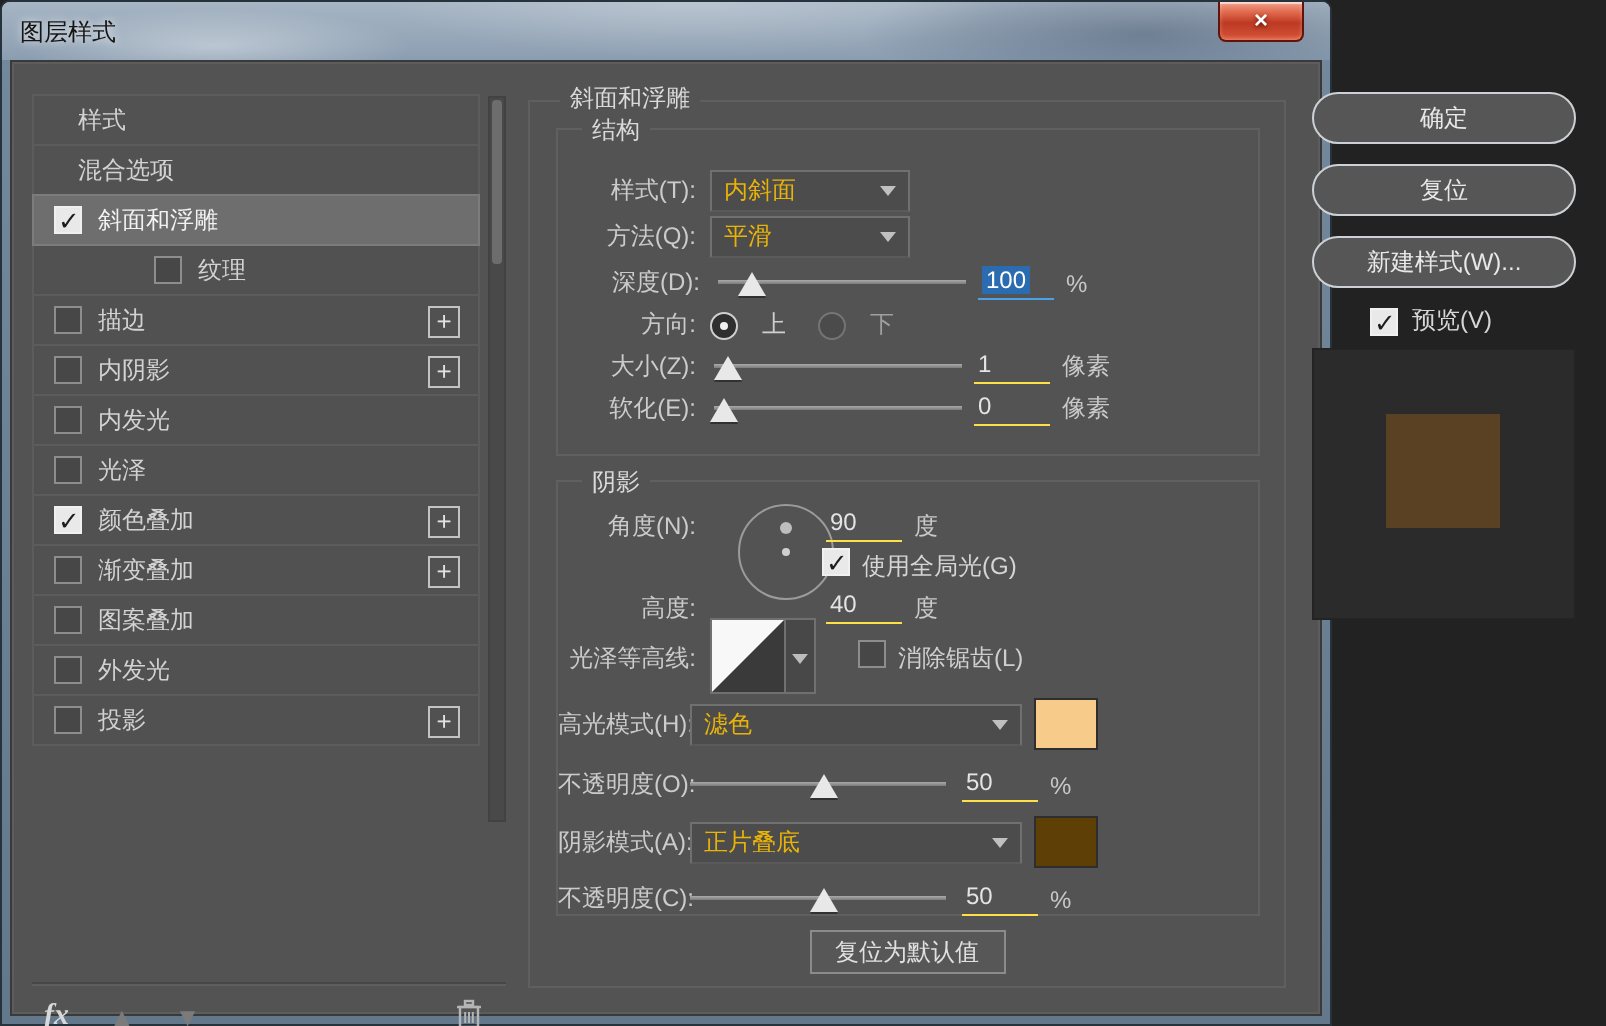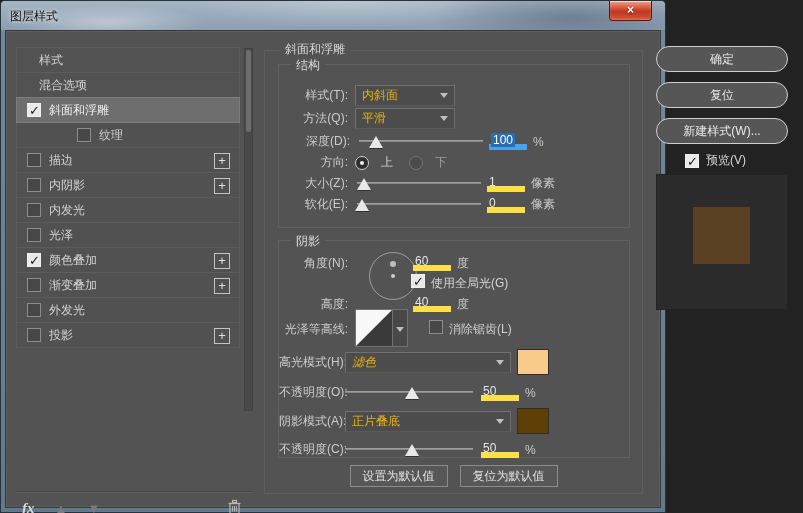--- a/index.html
+++ b/index.html
@@ -75,21 +75,21 @@
     display:flex; align-items:center; padding:0 6px; cursor:pointer; color:#eab308; }
   .dd .chev { margin-left:auto; width:0; height:0; border-left:4px solid transparent; border-right:4px solid transparent;
     border-top:5px solid #c0c0c0; }
 
   .slider { position:absolute; height:21px; cursor:pointer; }
   .strack { position:absolute; left:0; right:0; top:9px; height:2px; background:linear-gradient(180deg,#aaa,#7c7c7c); }
   .sthumb2 { position:absolute; top:5px; width:0; height:0; margin-left:-7px;
     border-left:7px solid transparent; border-right:7px solid transparent; border-bottom:12px solid #e8e8e8;
     filter:drop-shadow(0 1px 0 rgba(0,0,0,.4)); }
 
-  .vfield { position:absolute; width:38px; height:17px; border-bottom:6px solid #fde047; color:#e4e4e4; padding-left:2px; cursor:text; }
+  .vfield { position:absolute; width:38px; height:17px; border-bottom:1px solid #fde047; color:#e4e4e4; padding-left:2px; cursor:text; }
   .vfield.selblue { border-bottom-color:#4aa3e8; }
   .vfield.selblue .vtxt { background:#2b6cb0; color:#fff; padding:0 2px; }
   .vunit { position:absolute; color:#c9c9c9; }
 
   .radio { width:14px; height:14px; border-radius:50%; border:1px solid #909090; background:#464646; display:inline-block;
     position:relative; cursor:pointer; flex:none; }
   .radio.on { background:#2f2f2f; border-color:#cfcfcf; }
   .radio.on::after { content:""; position:absolute; left:4px; top:4px; width:4px; height:4px; border-radius:50%; background:#f0f0f0; }
   .radio.off { opacity:.55; }
   .rlabel { margin-left:6px; color:#cfcfcf; }
@@ -167,20 +167,24 @@
       </div>
       <div class="sitem">
         <span class="cb on"></span>
         <span class="slabel">颜色叠加</span>
         <span class="plus">+</span>
       </div>
       <div class="sitem">
         <span class="cb"></span>
         <span class="slabel">渐变叠加</span>
         <span class="plus">+</span>
+      </div>
+      <div class="sitem">
+        <span class="cb"></span>
+        <span class="slabel">图案叠加</span>
       </div>
       <div class="sitem">
         <span class="cb"></span>
         <span class="slabel">外发光</span>
       </div>
       <div class="sitem">
         <span class="cb"></span>
         <span class="slabel">投影</span>
         <span class="plus">+</span>
       </div>
@@ -275,42 +279,42 @@
 
       <div class="fs fs-shading">
         <span class="legend">阴影</span>
 
         <span class="flabel" style="top:14px;">角度(N):</span>
         <div class="dial">
           <span class="cdot"></span>
           <span class="idot"></span>
         </div>
         <div class="vfield" style="left:134px;top:13px;">
-          <span class="vtxt">60</span>
+          <span class="vtxt">90</span>
         </div>
         <span class="vunit" style="left:178px;top:14px;">度</span>
 
         <span class="cb on" style="position:absolute;left:132px;top:33px;"></span>
         <span style="position:absolute;left:152px;top:34px;color:#d5d5d5;">使用全局光(G)</span>
 
         <span class="flabel" style="top:55px;">高度:</span>
         <div class="vfield" style="left:134px;top:54px;">
           <span class="vtxt">40</span>
         </div>
         <span class="vunit" style="left:178px;top:55px;">度</span>
 
         <span class="flabel" style="top:80px;">光泽等高线:</span>
         <div class="contour"></div>
         <div class="contour-chev"></div>
         <span class="cb" style="position:absolute;left:150px;top:79px;"></span>
         <span style="position:absolute;left:170px;top:80px;color:#cfcfcf;">消除锯齿(L)</span>
 
         <div class="frow" style="left:0;top:111px;width:340px;">
           <span class="flabel w62">高光模式(H):</span>
-          <div class="dd" style="left:66px;width:166px;font-style:italic;">
+          <div class="dd" style="left:66px;width:166px;">
             <span>滤色</span>
             <span class="chev"></span>
           </div>
           <div class="swatch" style="left: 238px; top: -3px; background: rgb(247, 203, 138);"></div>
         </div>
 
         <div class="frow" style="left:0;top:141px;width:340px;">
           <span class="flabel w62">不透明度(O):</span>
           <div class="slider" style="left:66px;width:128px;">
             <div class="strack"></div>
@@ -338,21 +342,20 @@
             <div class="sthumb2" style="left:52%;"></div>
           </div>
           <div class="vfield" style="left:202px;top:2px;">
             <span class="vtxt">50</span>
           </div>
           <span class="vunit" style="left:246px;">%</span>
         </div>
       </div>
 
       <div class="defbtns">
-        <button class="defbtn">设置为默认值</button>
         <button class="defbtn">复位为默认值</button>
       </div>
     </div>
 
     <div class="rightcol">
       <div class="pill pill-ok">确定</div>
       <div class="pill pill-reset">复位</div>
       <div class="pill pill-new">新建样式(W)...</div>
       <div class="prevrow">
         <span class="cb on"></span>

